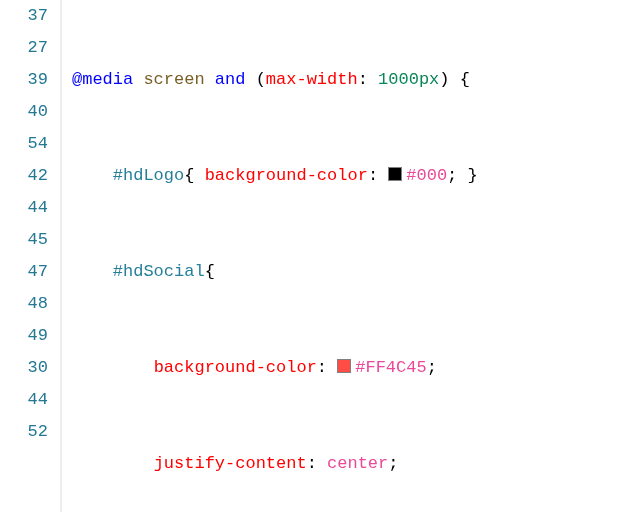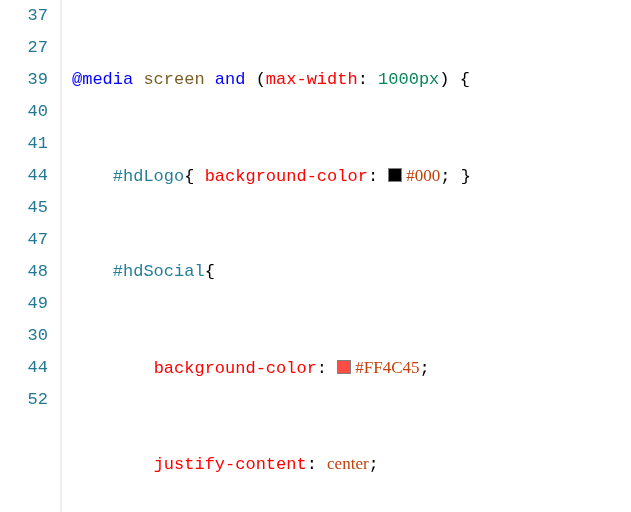--- a/index.html
+++ b/index.html
@@ -32,21 +32,21 @@
     white-space: pre;
     color: #000000;
   }
   .code .row { height: 32px; display: block; }
 
   .tok-at      { color: #0000ff; }
   .tok-fn      { color: #795e26; }
   .tok-prop    { color: #ff0000; }
   .tok-idsel   { color: #267f99; }
   .tok-num     { color: #098658; }
-  .tok-val     { color: #c2410c; font-family: Liberation Serif, serif; }
+  .tok-val     { color: #ec4899; }
   .tok-punct   { color: #000000; }
   .tok-and     { color: #0000ff; }
 
   .swatch {
     display: inline-block;
     width: 14px;
     height: 14px;
     border: 1px solid #808080;
     vertical-align: -1px;
     margin-right: 4px;
@@ -54,21 +54,22 @@
 </style>
 </head>
 <body>
 
 <div class="editor">
   <div class="gutter">
     <div class="ln">37</div>
     <div class="ln">27</div>
     <div class="ln">39</div>
     <div class="ln">40</div>
-    <div class="ln">41</div>
+    <div class="ln">54</div>
+    <div class="ln">42</div>
     <div class="ln">44</div>
     <div class="ln">45</div>
     <div class="ln">47</div>
     <div class="ln">48</div>
     <div class="ln">49</div>
     <div class="ln">30</div>
     <div class="ln">44</div>
     <div class="ln">52</div>
   </div>
 

